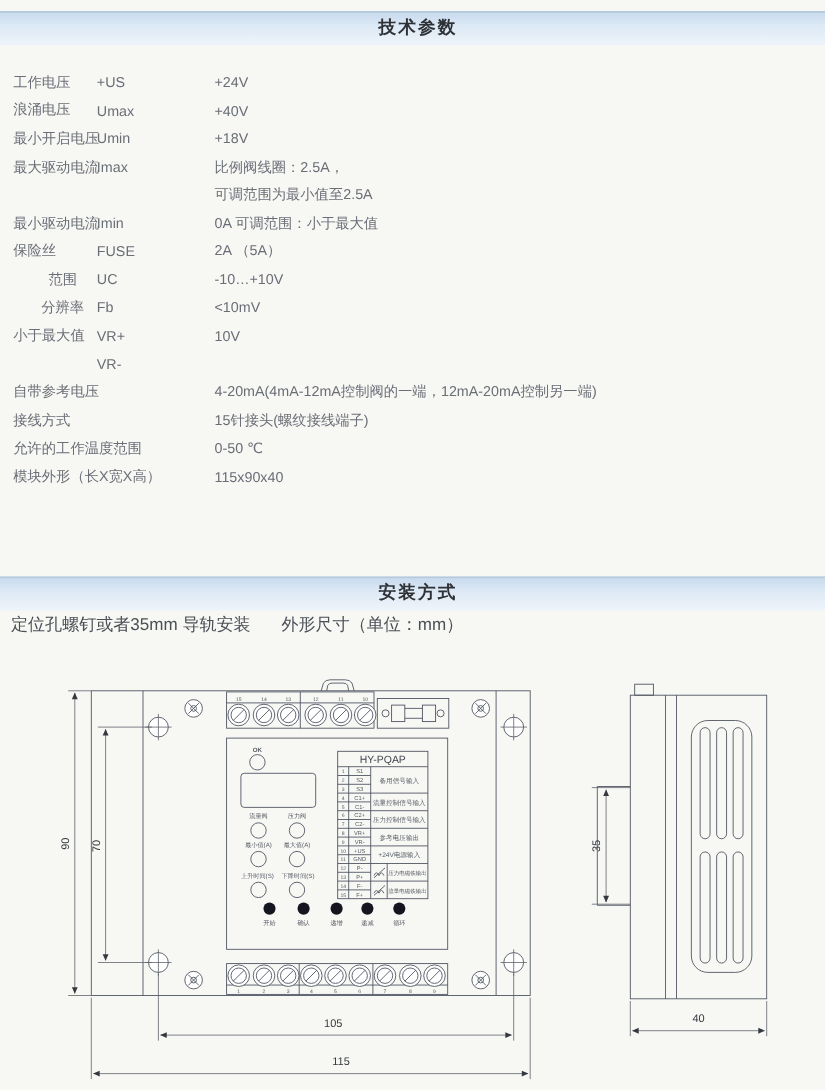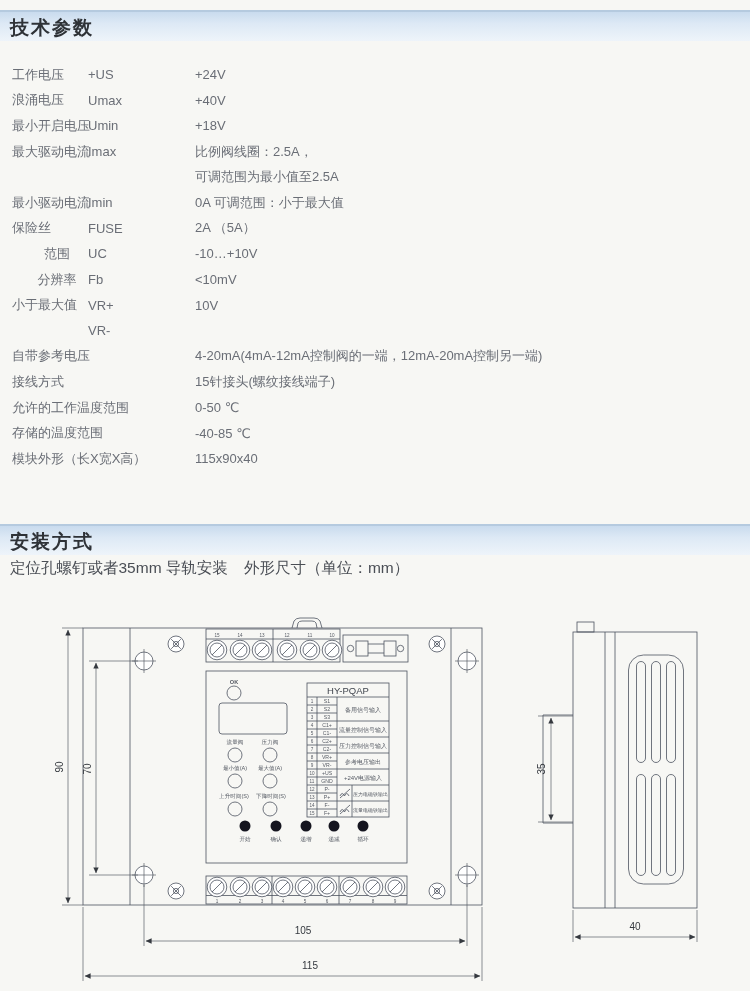--- a/index.html
+++ b/index.html
@@ -1,29 +1,29 @@
 <!DOCTYPE html>
 <html><head>
 <meta charset="utf-8">
 <style>
   html,body { margin:0; padding:0; }
   .page { position:relative; width:750px; height:991px; background:#f7f7f4;
           font-family:"Liberation Sans","DejaVu Sans",sans-serif; overflow:hidden; }
   .band { position:absolute; left:0; width:750px; height:29px;
           background:linear-gradient(180deg,#c9dbee 0%,#dde9f5 40%,#eef4fa 100%);
           border-top:2px solid #b5cadf; }
-  .band .title { font-size:19px; font-weight:bold; color:#2e3237; padding:3px 0 0 10px; letter-spacing:2px; }
+  .band .title { font-size:16px; font-weight:bold; color:#2e3237; padding:3px 0 0 10px; letter-spacing:2px;text-align:center; }
   .params { position:absolute; top:62px; left:12px; right:8px; }
   .prow { display:flex; height:25.6px; align-items:center; font-size:13px; color:#6a6e76; }
   .prow .c1 { width:76px; flex:none; white-space:nowrap; }
   .prow .c2 { width:107px; flex:none; white-space:nowrap; }
   .prow .c3 { flex:1; white-space:nowrap; }
   .prow.bold .c1 { font-weight:bold; color:#3a3e45; }
   .prow.indent .c1 { padding-left:14px; width:62px;text-align:center; }
-  .install-line { position:absolute; top:558px; left:10px; display:flex; gap:16px;
+  .install-line { position:absolute; top:558px; left:10px; display:flex; gap:28px;
                   font-size:15.5px; color:#4a4e55; }
   svg { position:absolute; top:598px; left:0; }
   svg text { font-family:"Liberation Sans","DejaVu Sans",sans-serif; fill:#4d525c; }
   .ln  { fill:none; stroke:#4d5360; stroke-width:0.8; }
   .lnf { fill:#ffffff; stroke:#4d5360; stroke-width:0.8; }
   .dim { fill:none; stroke:#5a5f68; stroke-width:0.7; }
   .dtx { font-size:10px; fill:#35393f; }
   .stx { font-size:5.6px; fill:#565b64; }
   .xtx { font-size:4.6px; fill:#565b64; }
   .ptx { font-size:5.2px; fill:#565b64; }
@@ -103,25 +103,20 @@
       </div>
     <div class="prow">
         <span class="c1">接线方式</span>
         <span class="c2"></span>
         <span class="c3">15针接头(螺纹接线端子)</span>
       </div>
     <div class="prow">
         <span class="c1">允许的工作温度范围</span>
         <span class="c2"></span>
         <span class="c3">0-50 ℃</span>
-      </div>
-    <div class="prow">
-        <span class="c1">存储的温度范围</span>
-        <span class="c2"></span>
-        <span class="c3">-40-85 ℃</span>
       </div>
     <div class="prow">
         <span class="c1">模块外形（长X宽X高）</span>
         <span class="c2"></span>
         <span class="c3">115x90x40</span>
       </div>
   </div>
 
   <div class="band" style="top:524px;">
     <div class="title">安装方式</div>

